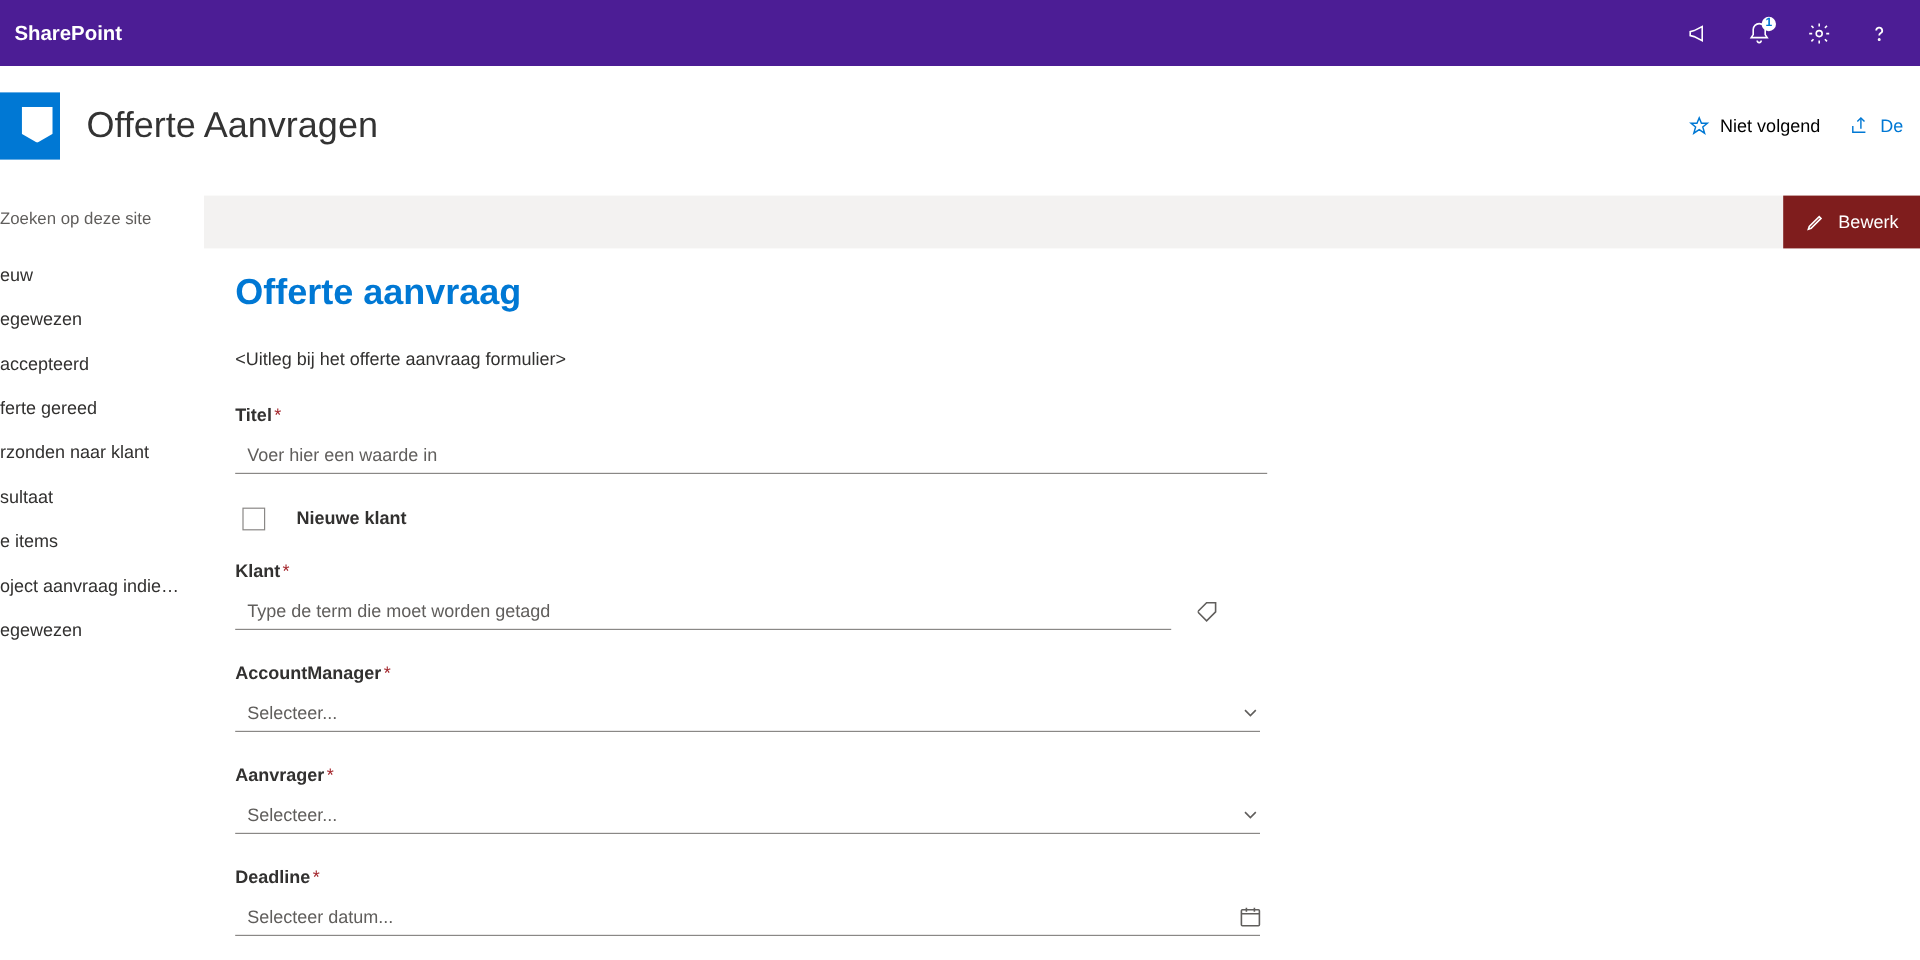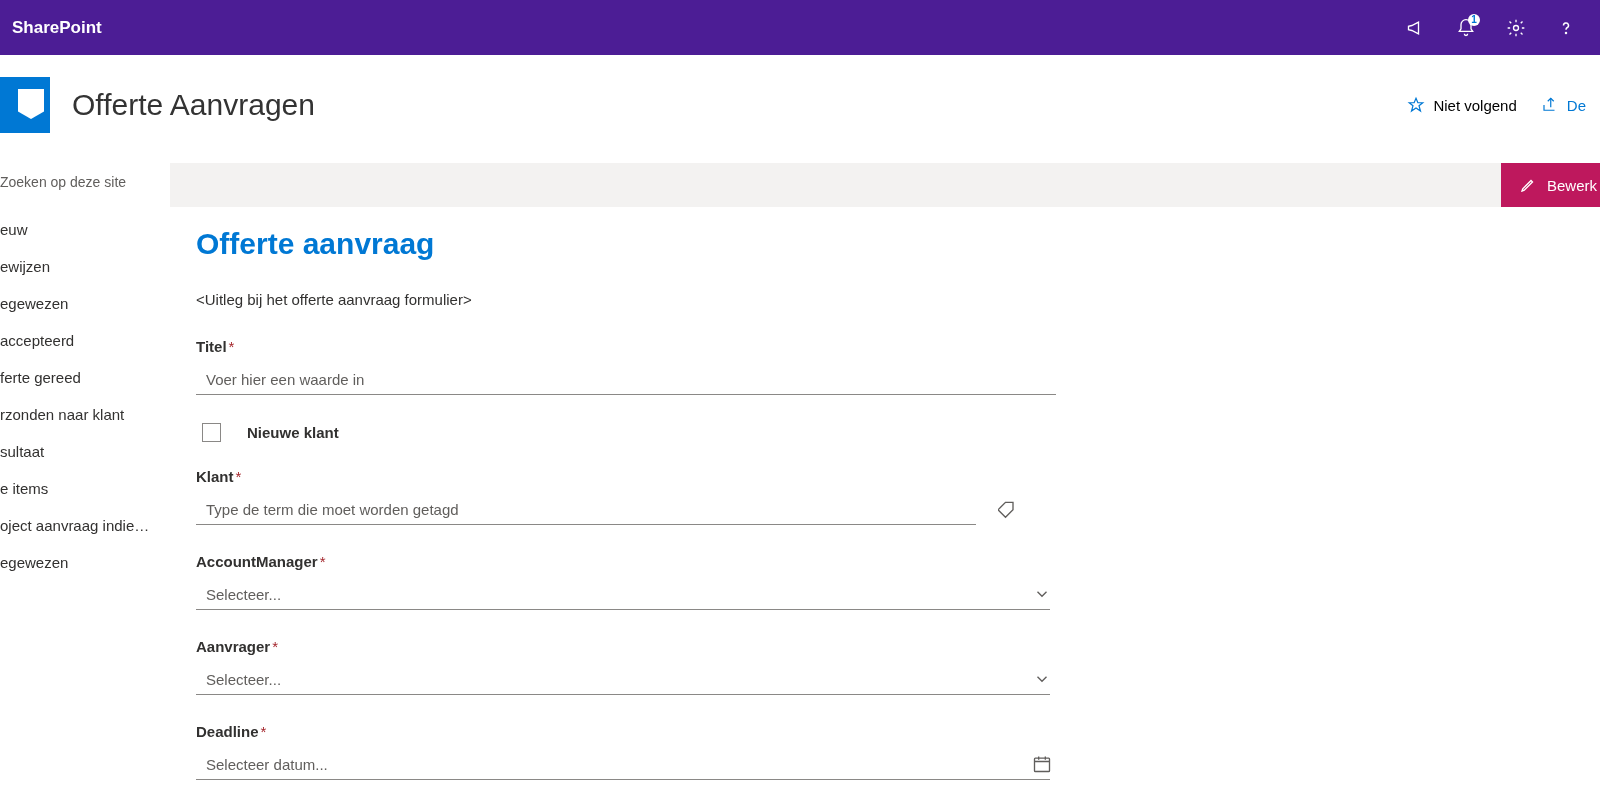--- a/index.html
+++ b/index.html
@@ -114,24 +114,24 @@
   }
   .main-area { flex: 1; position: relative; }
   .command-bar {
     height: 44px;
     background: #f3f2f1;
     display:flex;
     align-items:center;
   }
   .edit-btn {
     margin-left:auto;
-    background:#be185d;
+    background:#7f1d1d;
     color:#fff;
     height:44px;
-    padding: 0 3px 0 18px;
+    padding: 0 18px 0 18px;
     display:flex; align-items:center; gap:10px;
     font-size:15px;
     cursor:pointer;
   }
   .edit-btn svg { stroke:#fff; fill:none; }
   .form-wrap {
     padding: 20px 26px 0 26px;
     max-width: 1100px;
   }
   .form-title {
@@ -243,21 +243,20 @@
       <span>De</span>
     </div>
   </div>
 </div>
 
 <div class="content-row">
   <div class="left-nav">
     <div class="search-box">Zoeken op deze site</div>
     <div class="nav-list">
       <div class="nav-item">euw</div>
-      <div class="nav-item">ewijzen</div>
       <div class="nav-item">egewezen</div>
       <div class="nav-item">accepteerd</div>
       <div class="nav-item">ferte gereed</div>
       <div class="nav-item">rzonden naar klant</div>
       <div class="nav-item">sultaat</div>
       <div class="nav-item">e items</div>
       <div class="nav-item">oject aanvraag indie…</div>
       <div class="nav-item">egewezen</div>
     </div>
   </div>

